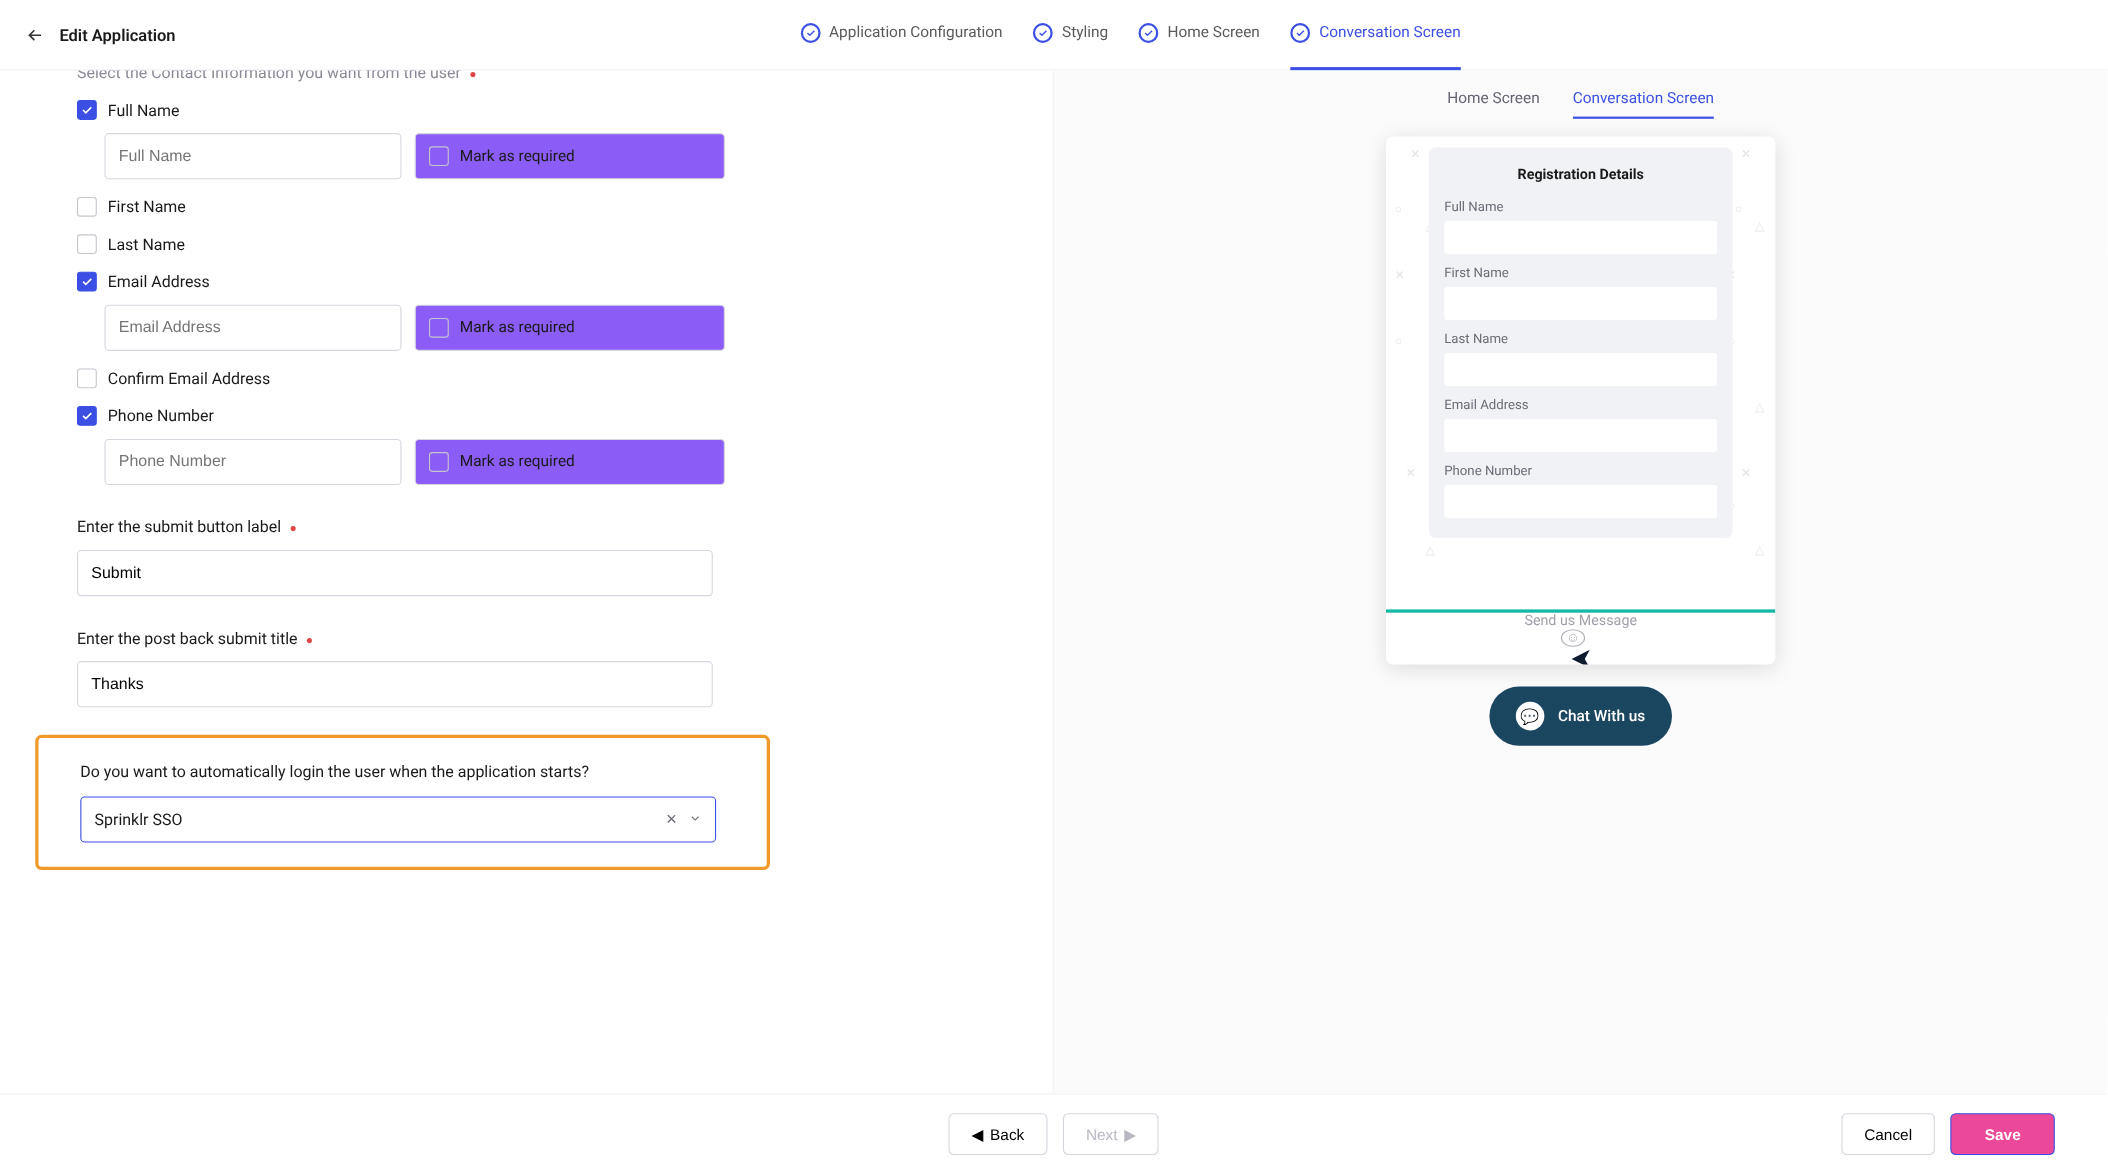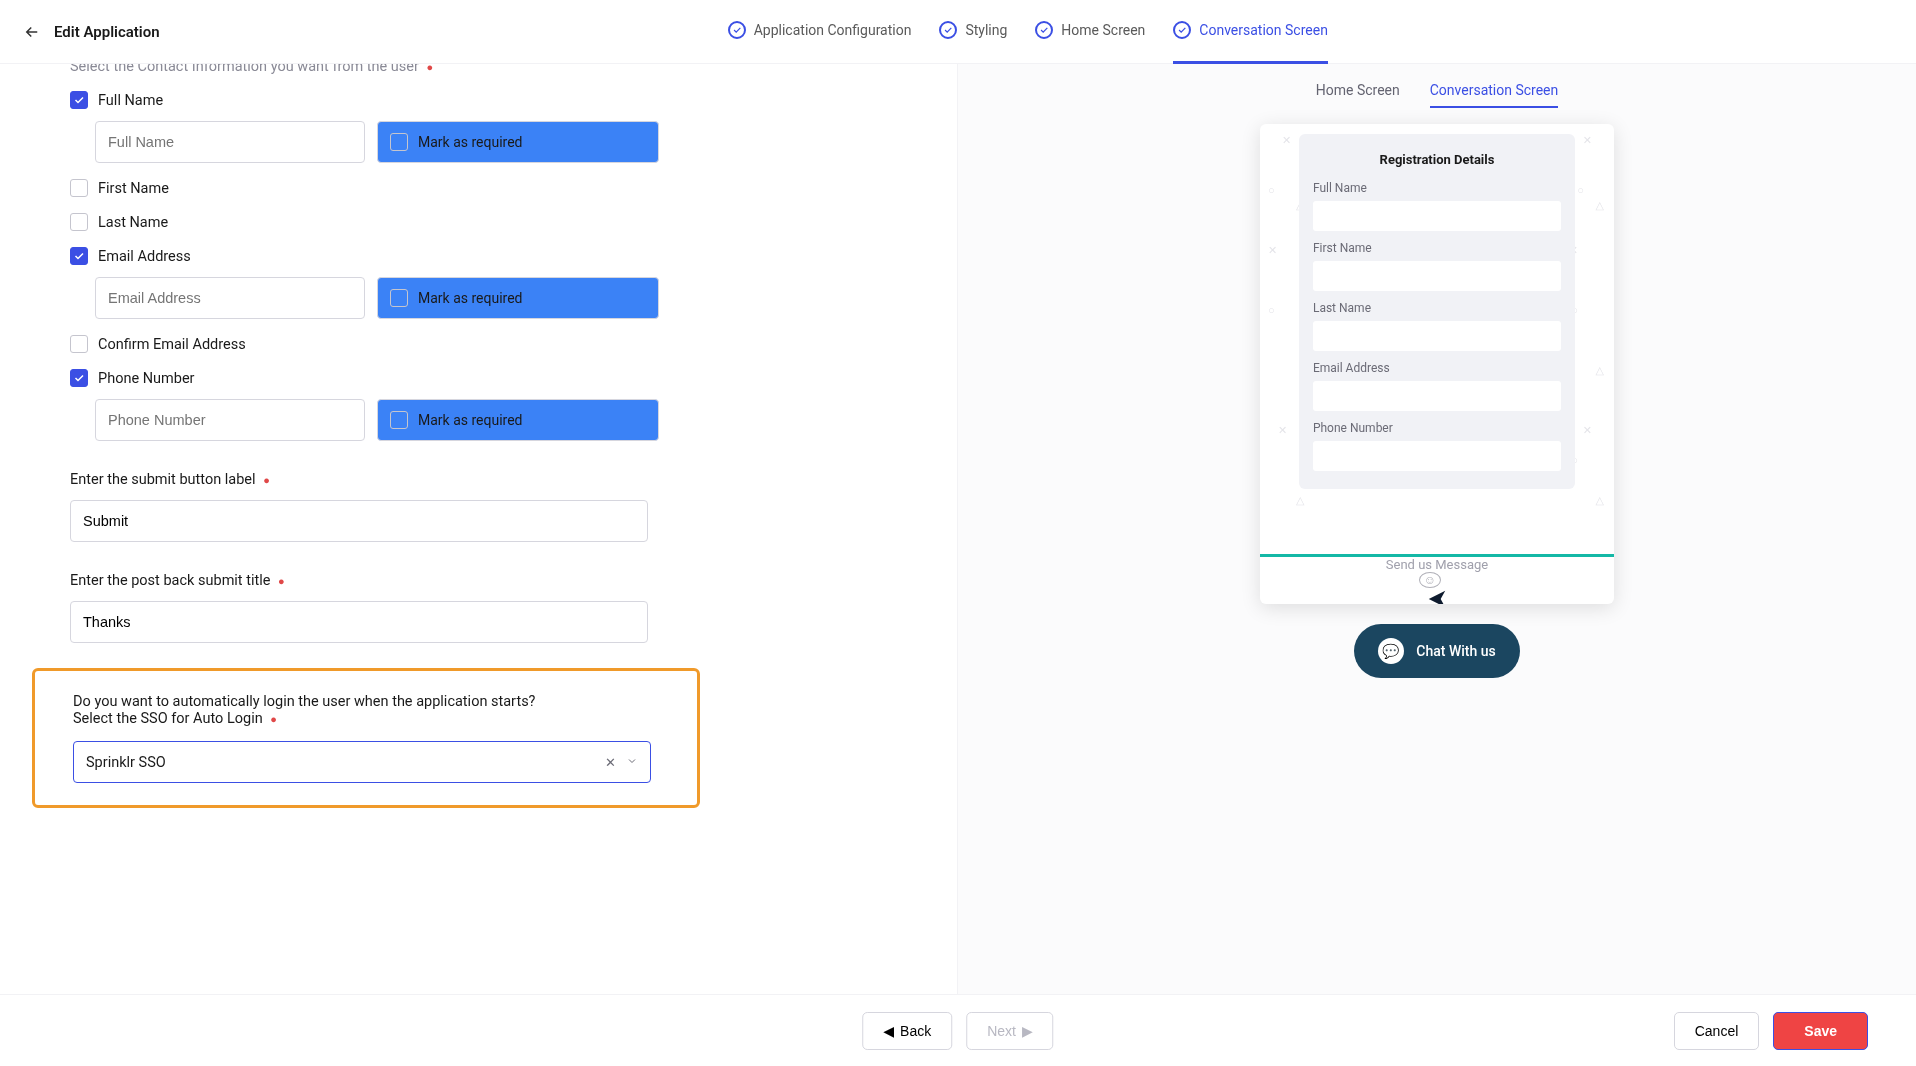--- a/index.html
+++ b/index.html
@@ -17,21 +17,21 @@
 .main { display: flex; height: calc(100vh - 64px - 72px); }
 .left { width: 50%; border-right: 1px solid #f2f2f5; overflow-y: auto; padding: 0 30px 30px 70px; }
 .right { width: 50%; background: #fbfbfc; display: flex; flex-direction: column; align-items: center; padding-top: 10px; }
 
 .section-row { display: flex; align-items: center; margin-top: 16px; font-size: 14.5px; }
 .chk { width: 18px; height: 18px; border: 1px solid #c5c5ce; border-radius: 3px; margin-right: 10px; cursor: pointer; display: flex; align-items: center; justify-content: center; flex-shrink: 0; }
 .chk.checked { background: #3b4fe4; border-color: #3b4fe4; }
 .chk.checked svg { width: 12px; height: 12px; }
 .field-row { display: flex; gap: 12px; margin-top: 12px; margin-left: 25px; }
 .text-input { flex: 0 0 270px; height: 42px; border: 1px solid #d6d6de; border-radius: 4px; padding: 0 12px; font-size: 14.5px; background: #fff; }
-.mark-wrap { flex: 0 0 282px; height: 42px; border: 1px solid #d6d6de; border-radius: 4px; display: flex; align-items: center; padding: 0 12px; background: #3b82f6; }
+.mark-wrap { flex: 0 0 282px; height: 42px; border: 1px solid #d6d6de; border-radius: 4px; display: flex; align-items: center; padding: 0 12px; background: #8b5cf6; }
 .mark-wrap .chk { width: 18px; height: 18px; }
 
 .form-label { margin-top: 30px; font-size: 14.5px; }
 .req-dot { color: #e04848; margin-left: 4px; font-size: 11px; vertical-align: middle; }
 .wide-input { width: 578px; height: 42px; border: 1px solid #d6d6de; border-radius: 4px; padding: 0 12px; font-size: 14.5px; margin-top: 12px; background: #fff; }
 
 .highlight-box { border: 3px solid #f09a2a; border-radius: 6px; padding: 22px 38px 22px 38px; margin-top: 25px; width: 668px; margin-left: -38px; }
 .highlight-box .form-label { margin-top: 0; }
 .radio-row { display: flex; gap: 40px; margin-top: 14px; }
 .radio-opt { display: flex; align-items: center; gap: 8px; cursor: pointer; }
@@ -62,21 +62,21 @@
 .emoji-icon { width: 22px; height: 22px; border: 1.5px solid #b0b0b8; border-radius: 50%; margin-right: 14px; display: flex; align-items: center; justify-content: center; font-size: 12px; color: #b0b0b8; }
 .send-icon { color: #0e1b2e; }
 
 .chat-pill { margin-top: 20px; background: #1b4660; color: #fff; border-radius: 28px; padding: 14px 24px; display: flex; align-items: center; gap: 12px; font-size: 14px; font-weight: 500; cursor: pointer; }
 .chat-bubble { width: 26px; height: 26px; background: #fff; color: #1b4660; border-radius: 50%; display: flex; align-items: center; justify-content: center; font-size: 14px; }
 
 .footer { height: 72px; border-top: 1px solid #f2f2f5; display: flex; align-items: center; justify-content: space-between; padding: 0 48px; background: #fff; }
 .footer-center { display: flex; gap: 14px; position: absolute; left: 50%; transform: translateX(-50%); }
 .btn { height: 38px; padding: 0 20px; border-radius: 5px; font-size: 14px; cursor: pointer; display: flex; align-items: center; gap: 6px; border: 1px solid #d6d6de; background: #fff; }
 .btn.disabled { color: #b8b8c2; cursor: default; }
-.btn-primary { background: #ef4444; color: #fff; border-color: #3b4fe4; font-weight: 600; padding: 0 30px; }
+.btn-primary { background: #ec4899; color: #fff; border-color: #3b4fe4; font-weight: 600; padding: 0 30px; }
 .footer-right { display: flex; gap: 14px; margin-left: auto; }
 
 .truncated { color: #8a8a96; font-size: 14.5px; margin-top: -6px; }
 </style>
 </head>
 <body>
 
 <div class="header">
   <div class="back-arrow">
     <svg width="18" height="18" viewBox="0 0 24 24" fill="none" stroke="#333" stroke-width="2">
@@ -188,21 +188,20 @@
     </div>
 
     <div class="form-label"><span>Enter the submit button label</span> <span class="req-dot">●</span></div>
     <input class="wide-input" value="Submit" style="">
 
     <div class="form-label"><span>Enter the post back submit title</span> <span class="req-dot">●</span></div>
     <input class="wide-input" value="Thanks" style="">
 
     <div class="highlight-box">
       <div class="form-label" style="margin-top:0">Do you want to automatically login the user when the application starts?</div>
-      <div class="form-label"><span>Select the SSO for Auto Login</span> <span class="req-dot">●</span></div>
       <div class="select-box">
         <span>Sprinklr SSO</span>
         <span class="select-ctrls">
           <span style="font-size:13px;cursor:pointer">✕</span>
           <span><svg width="12" height="12" viewBox="0 0 24 24" fill="none" stroke="#6b6b76" stroke-width="2">
                 <path d="M6 9l6 6 6-6"></path>
               </svg></span>
         </span>
       </div>
     </div>

